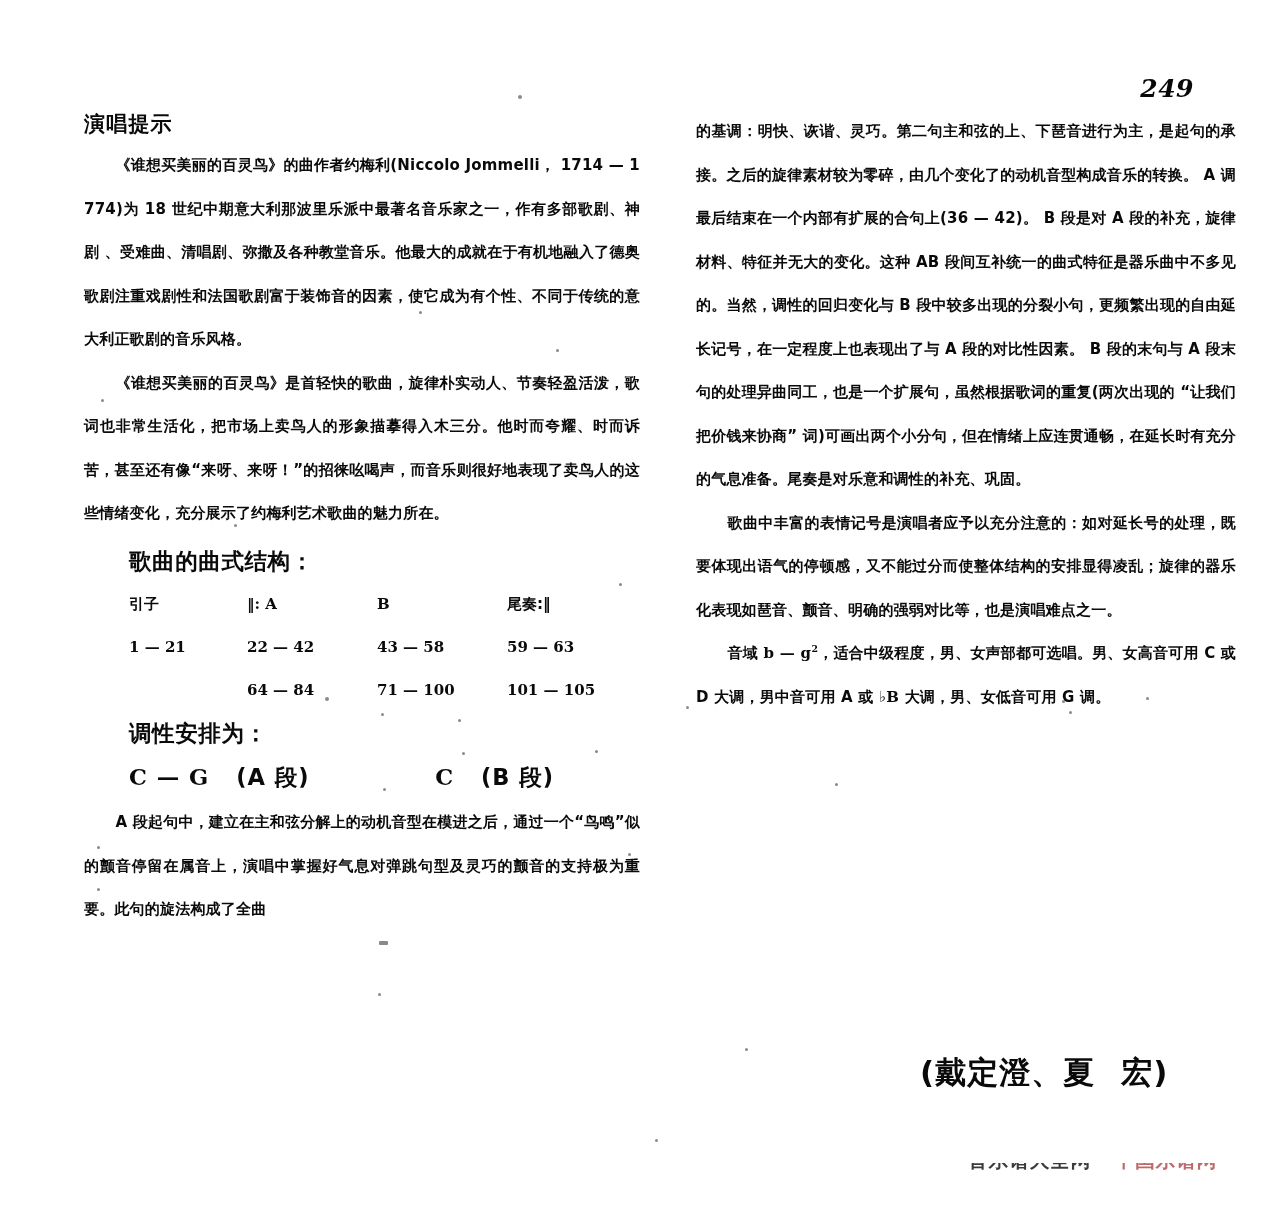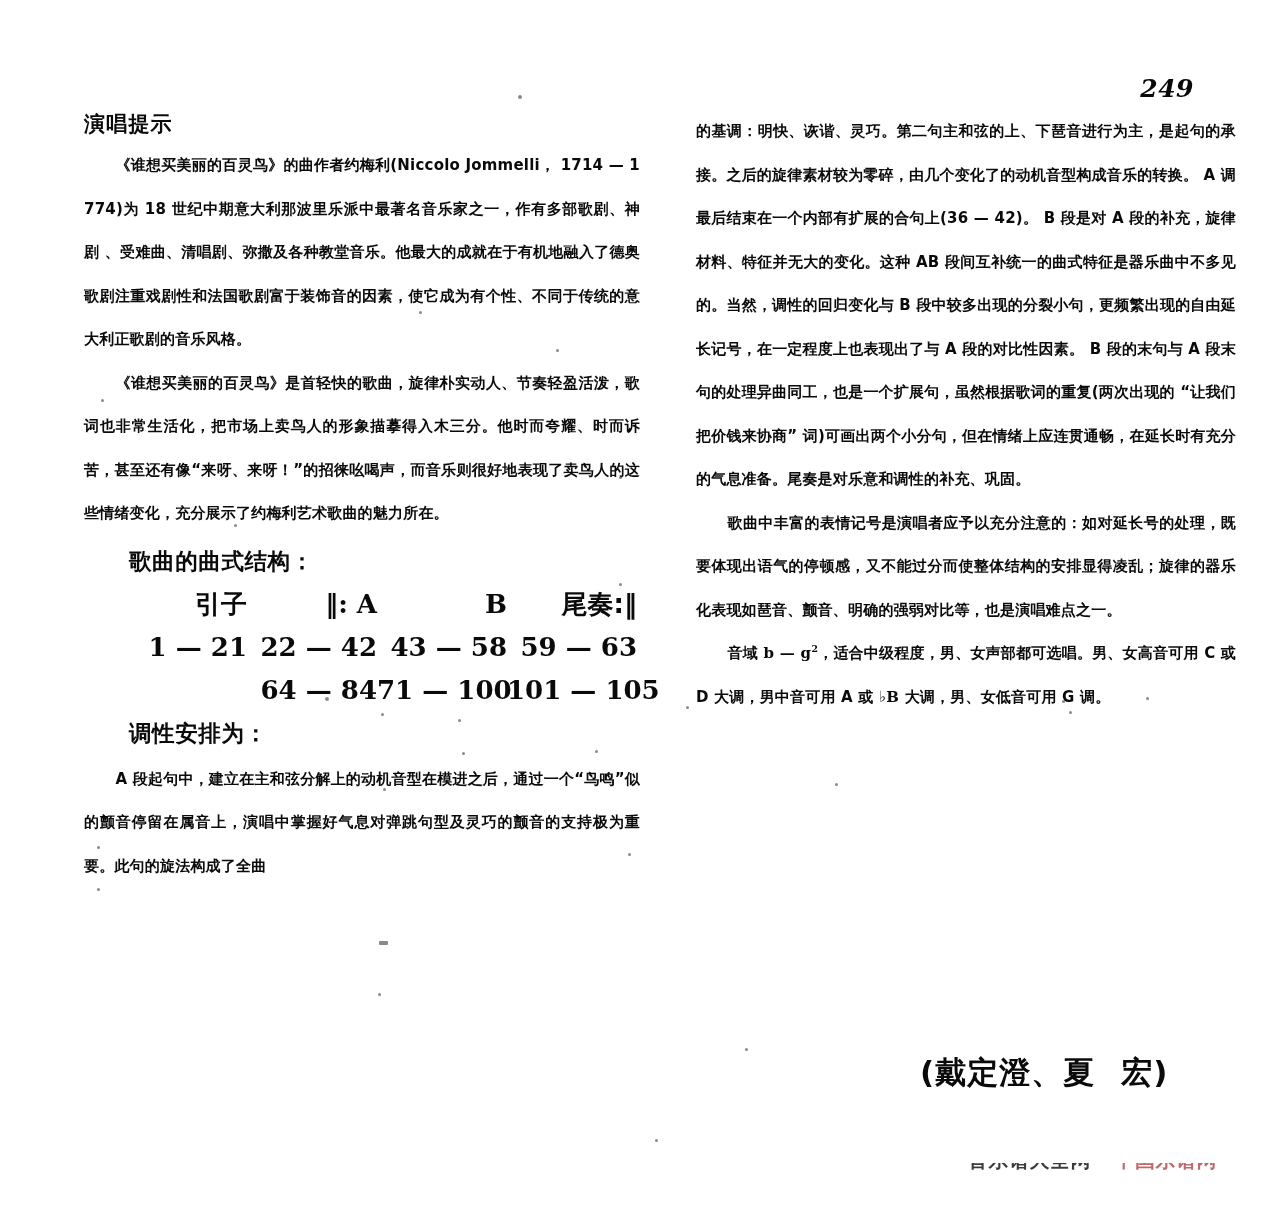--- a/index.html
+++ b/index.html
@@ -99,23 +99,22 @@
   }
   .structure-grid {
     padding-left: 2.0em;
     display: grid;
     grid-template-columns: 118px 130px 130px 130px;
     align-items: baseline;
     column-gap: 0px;
   }
   .structure-grid > div {
     white-space: nowrap;
-    font-size: 26px;
+    font-size: 15px;
     line-height: 43px;
-    text-align: right;
   }
   .cell-roman {
     font-family: "DejaVu Serif", "Liberation Serif", serif;
     font-weight: 700;
   }
   .key-line {
     padding-left: 2.0em;
     font-family: "DejaVu Serif", "Liberation Serif", serif;
     font-weight: 700;
     letter-spacing: 1px;
@@ -203,20 +202,27 @@
 
         <div class="structure-grid">
           <div></div>
           <div class="cell-roman">64 — 84</div>
           <div class="cell-roman">71 — 100</div>
           <div class="cell-roman">101 — 105</div>
         </div>
 
         <div class="structure-label">调性安排为：</div>
 
+        <div class="key-line">
+          <span>C — G</span>
+          <span class="cjk" style="margin-left:18px">(A 段)</span>
+          <span class="key-gap"></span>
+          <span>C</span>
+          <span class="cjk" style="margin-left:18px">(B 段)</span>
+        </div>
       </div>
 
       <p class="body indent" style="margin-top:2px">A 段起句中，建立在主和弦分解上的动机音型在模进之后，通过一个“鸟鸣”似的颤音停留在属音上，演唱中掌握好气息对弹跳句型及灵巧的颤音的支持极为重要。此句的旋法构成了全曲</p>
     </div>
 
     <div class="col col-right">
 
       <p class="body">的基调：明快、诙谐、灵巧。第二句主和弦的上、下琶音进行为主，是起句的承接。之后的旋律素材较为零碎，由几个变化了的动机音型构成音乐的转换。 A 调最后结束在一个内部有扩展的合句上(36 — 42)。 B 段是对 A 段的补充，旋律材料、特征并无大的变化。这种 AB 段间互补统一的曲式特征是器乐曲中不多见的。当然，调性的回归变化与 B 段中较多出现的分裂小句，更频繁出现的自由延长记号，在一定程度上也表现出了与 A 段的对比性因素。 B 段的末句与 A 段末句的处理异曲同工，也是一个扩展句，虽然根据歌词的重复(两次出现的 “让我们把价钱来协商” 词)可画出两个小分句，但在情绪上应连贯通畅，在延长时有充分的气息准备。尾奏是对乐意和调性的补充、巩固。</p>
 
       <p class="body indent">歌曲中丰富的表情记号是演唱者应予以充分注意的：如对延长号的处理，既要体现出语气的停顿感，又不能过分而使整体结构的安排显得凌乱；旋律的器乐化表现如琶音、颤音、明确的强弱对比等，也是演唱难点之一。</p>

